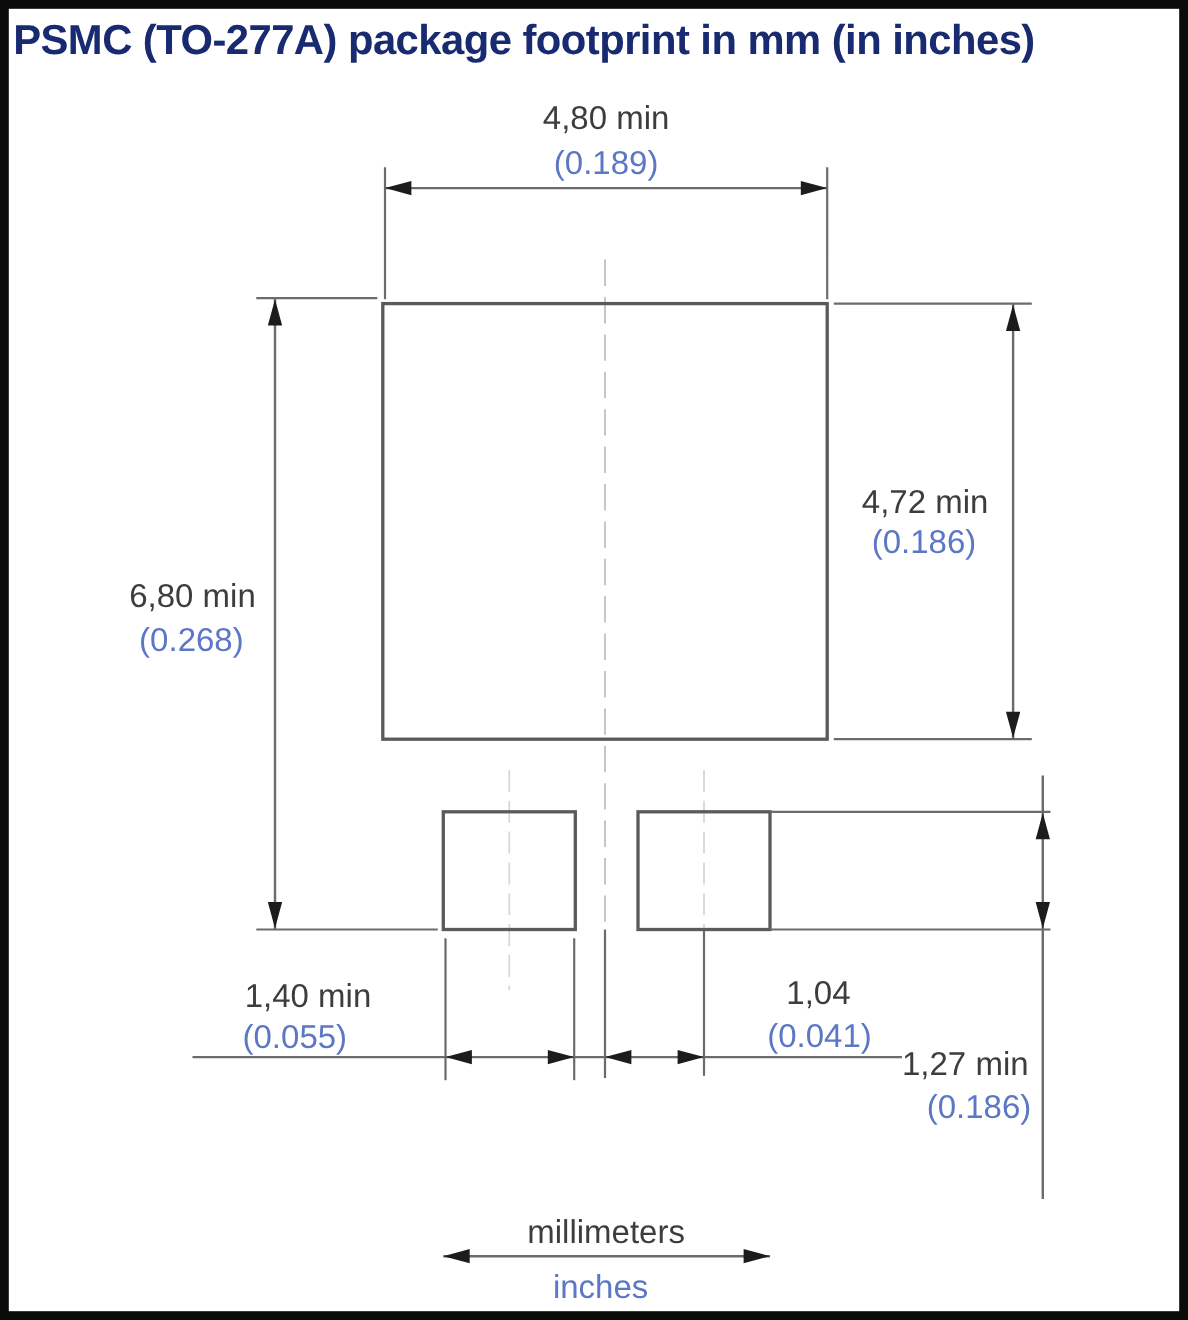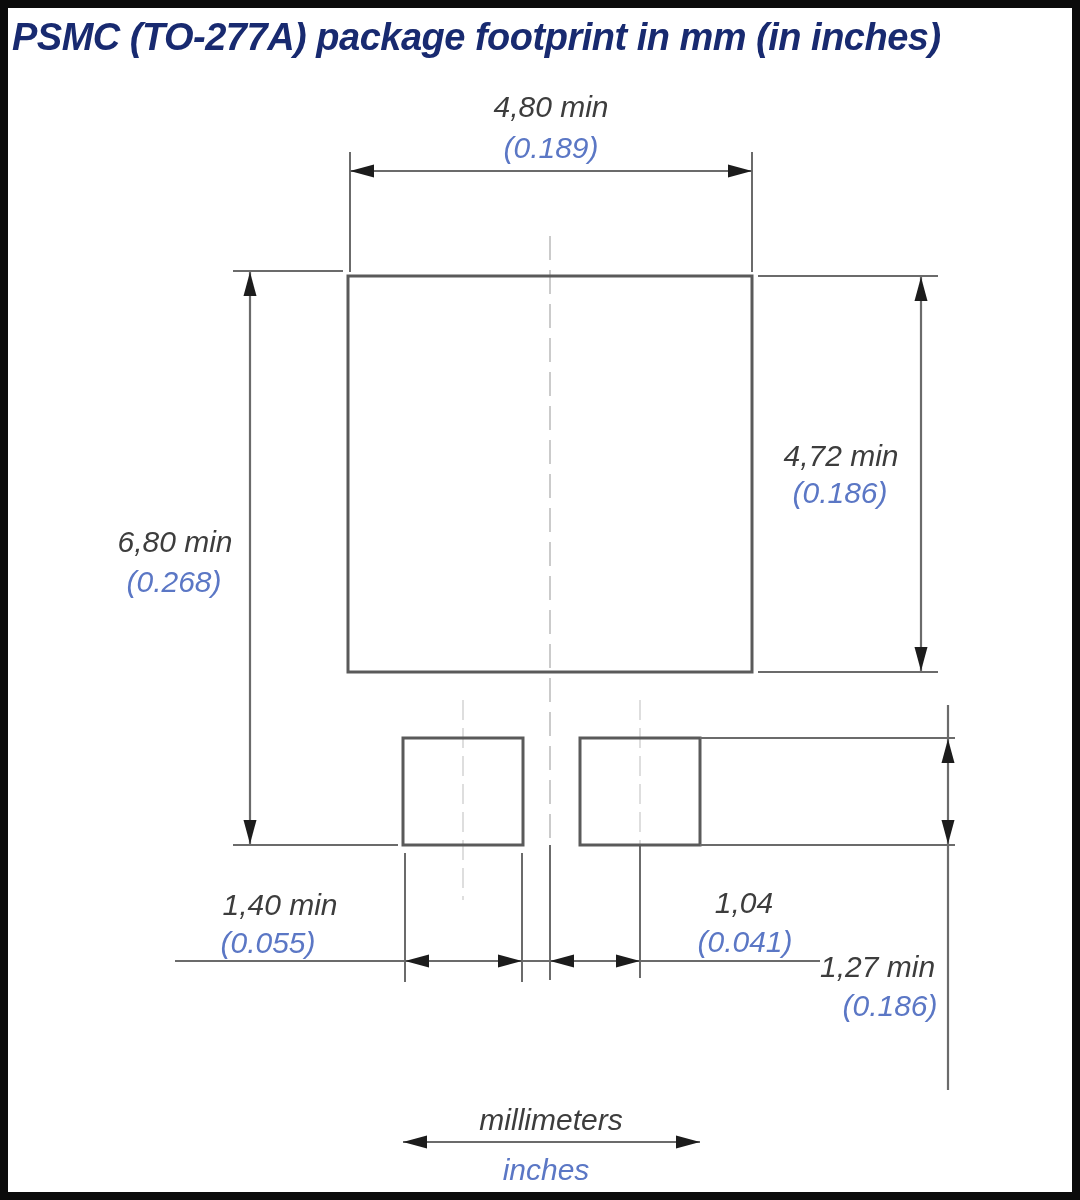--- a/index.html
+++ b/index.html
@@ -4,21 +4,20 @@
 <style>
   html,body{margin:0;padding:0;background:#ffffff;}
   #canvas{
     position:relative;
     width:1080px;height:1200px;
     box-sizing:border-box;
     background:#ffffff;
     border:8px solid #0b0b0b;
     overflow:hidden;
     font-family:"Liberation Sans", sans-serif;
-    font-style:italic;
   }
   #title{
     position:absolute;left:4px;top:8px;width:1060px;
     font-size:38px;font-weight:bold;letter-spacing:-0.5px;
     white-space:nowrap;
     color:#182a70;
   }
   svg{position:absolute;left:0;top:0;}
   .outline{fill:none;stroke:#5a5a5a;stroke-width:3;}
   .dimline{stroke:#6b6b6b;stroke-width:2.2;fill:none;}

